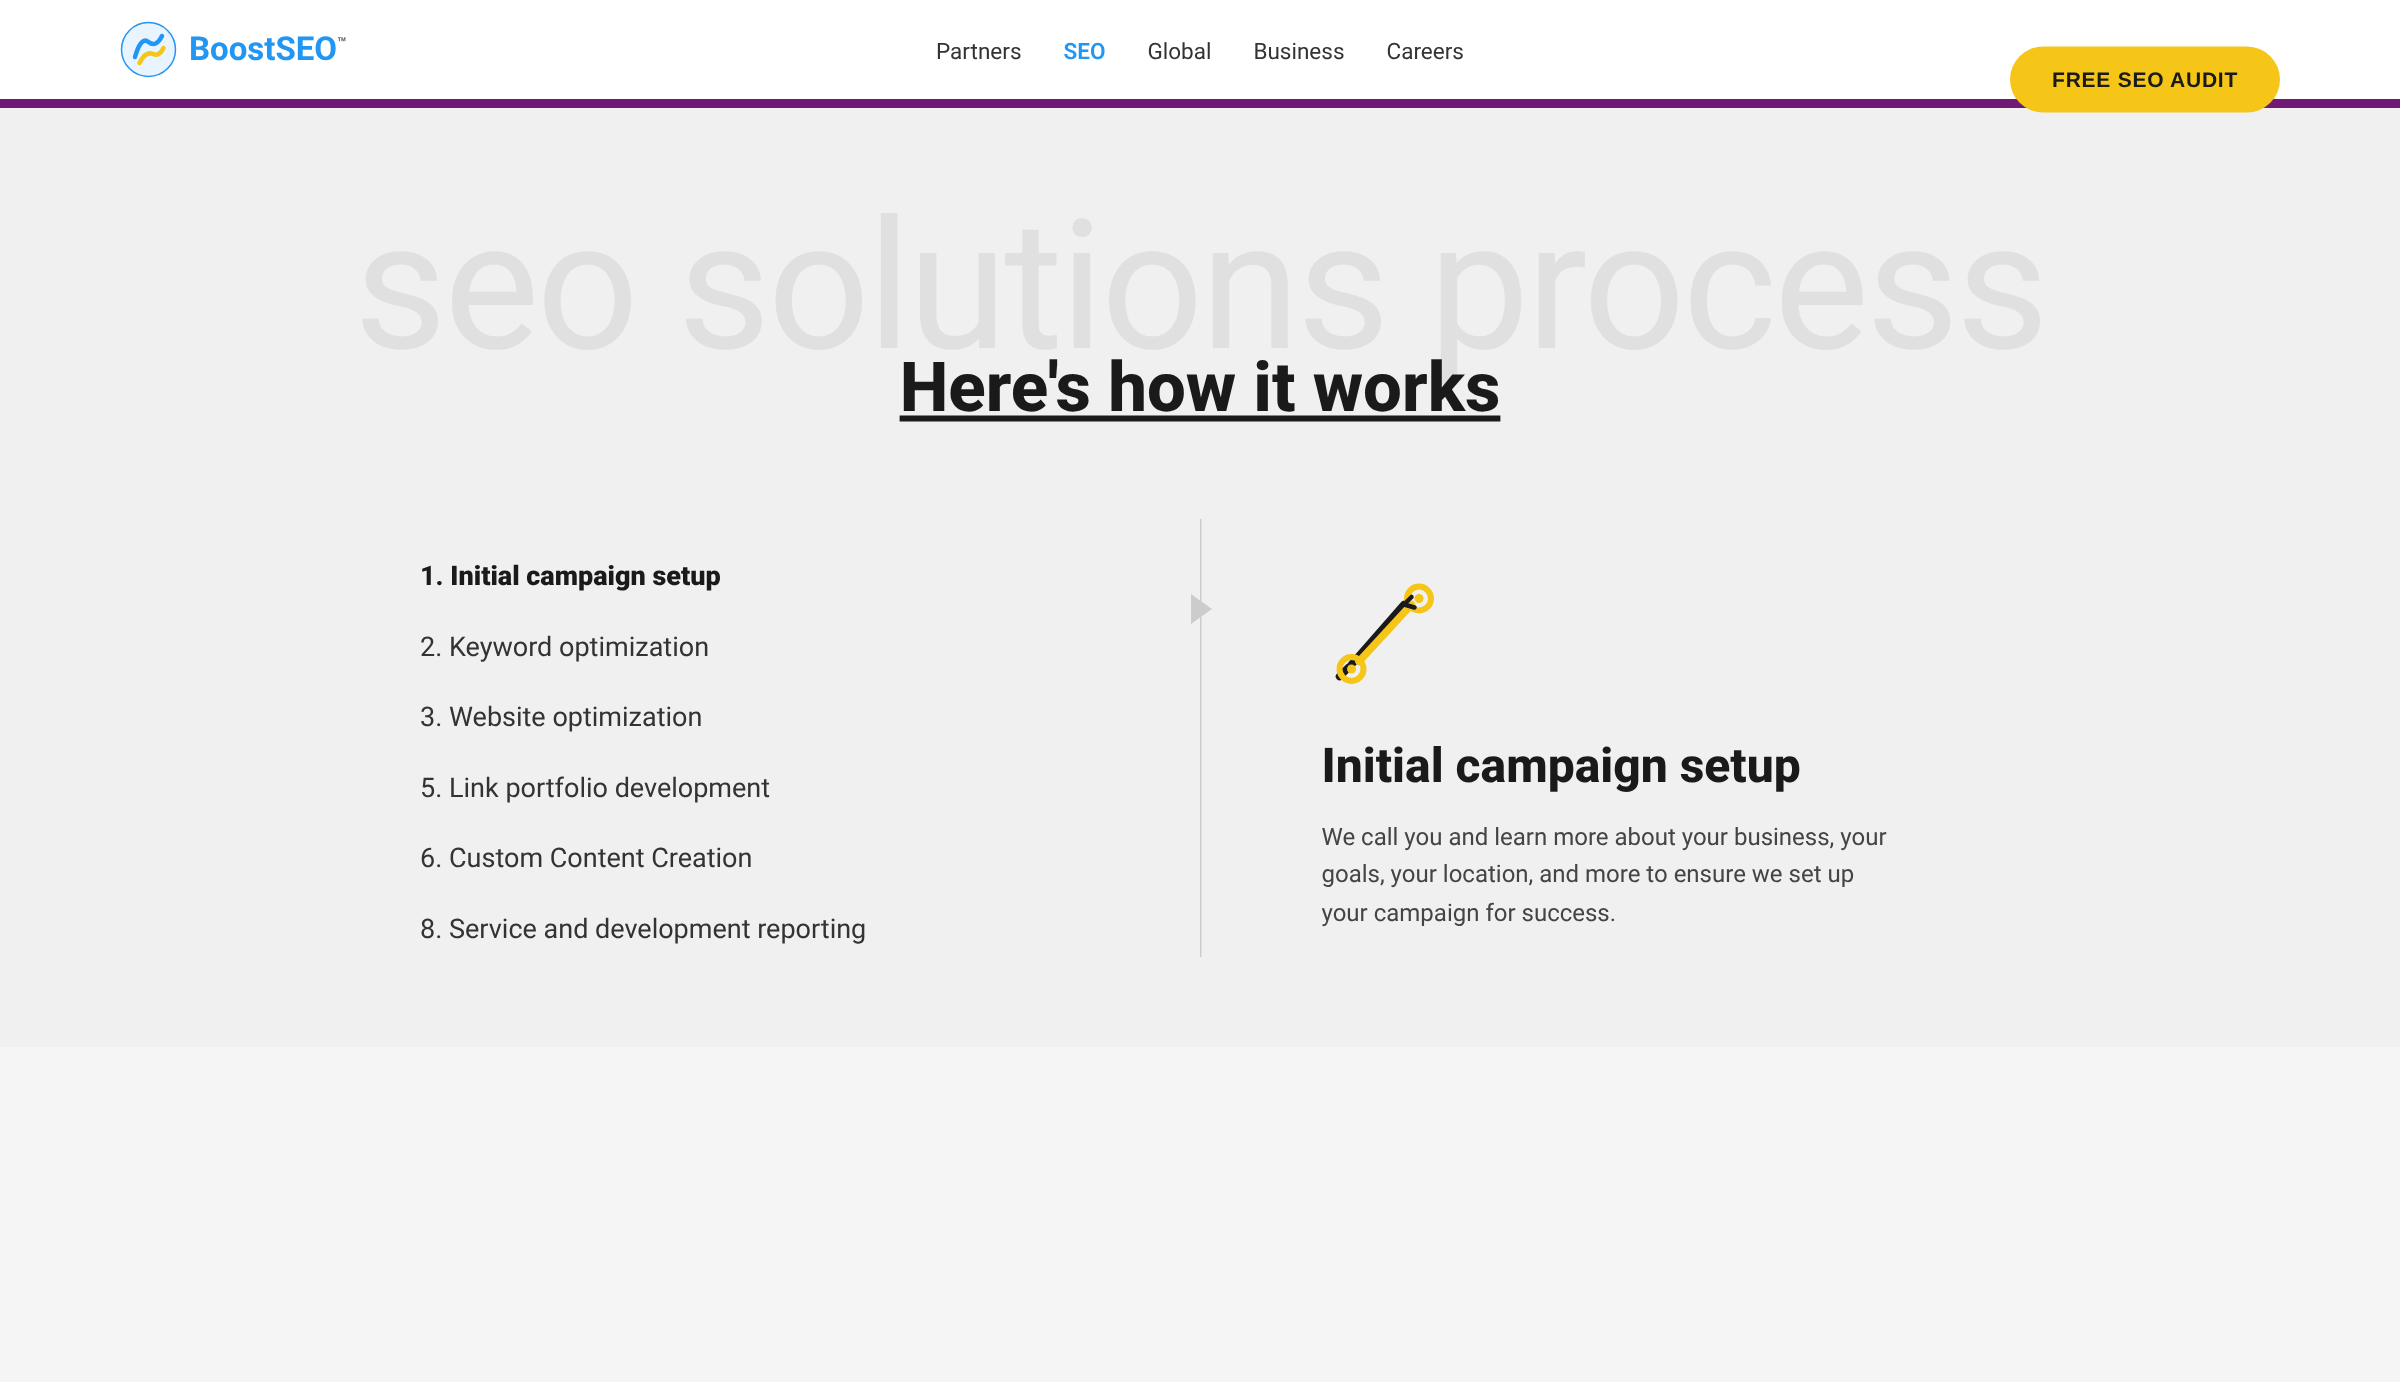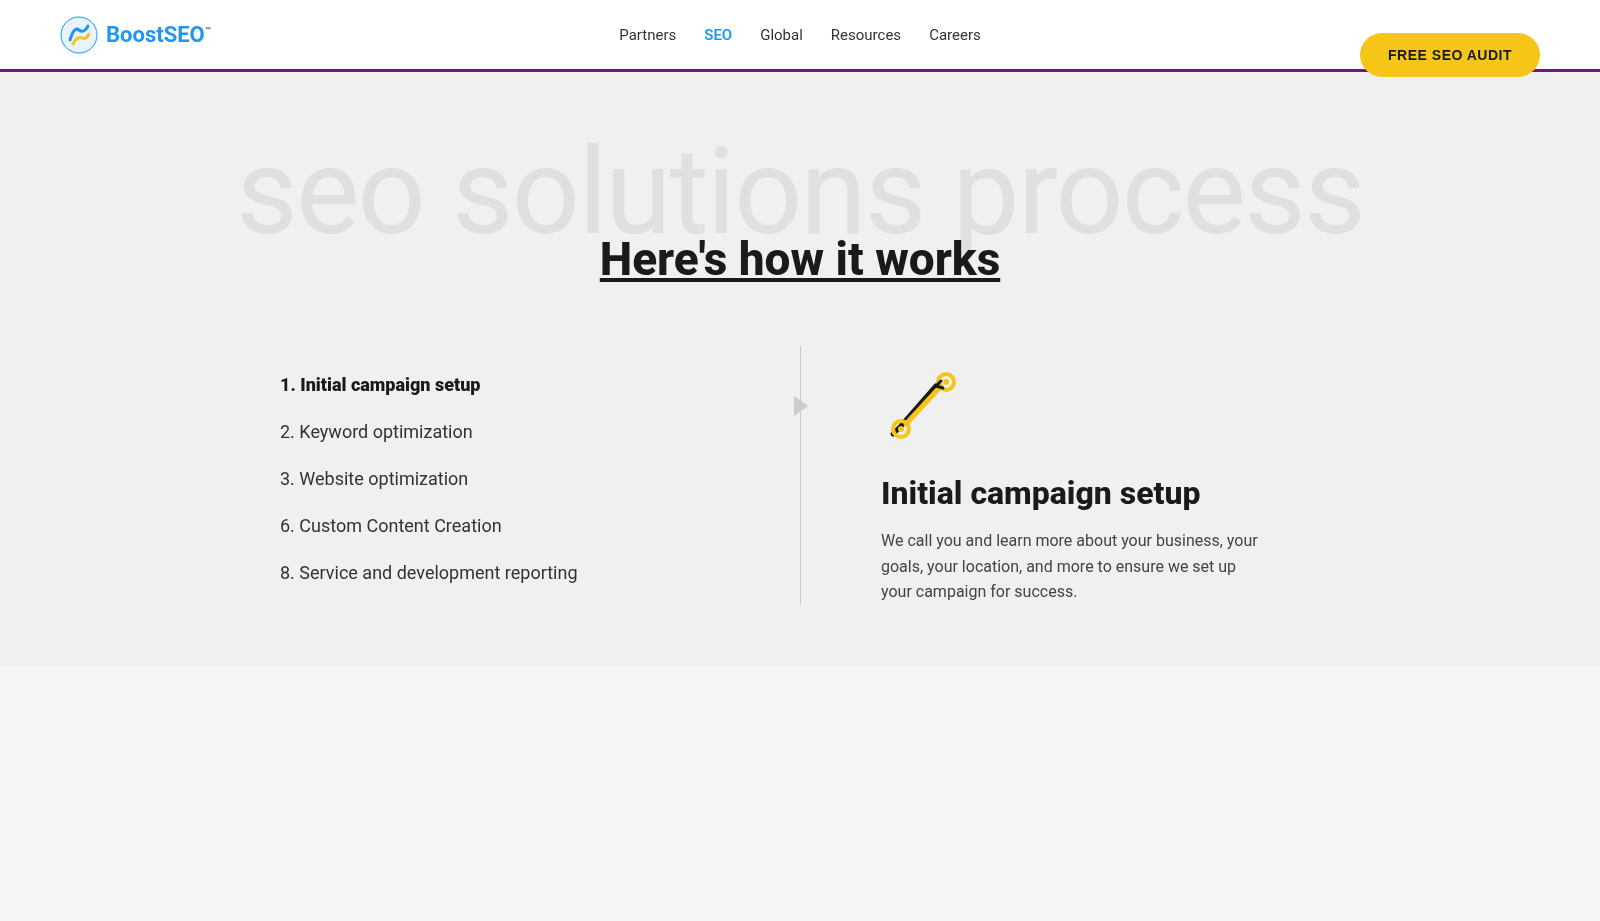--- a/index.html
+++ b/index.html
@@ -11,23 +11,23 @@
       width: 1600px;
       min-height: 921px;
     }
 
     
     nav {
       background: #fff;
       height: 72px;
       display: flex;
       align-items: center;
-      padding: 0 60px;
+      padding: 0 80px;
       justify-content: space-between;
-      border-bottom: 3px solid #701a75;
+      border-bottom: 6px solid #701a75;
       position: relative;
       z-index: 10;
     }
 
     .nav-left {
       display: flex;
       align-items: center;
       gap: 8px;
     }
 
@@ -226,21 +226,21 @@
     </svg>
     <span class="logo-text">
       <span>Boost</span><span style="color:#2196f3">SEO</span><sup style="font-size:10px;color:#666">™</sup>
     </span>
   </div>
 
   <ul class="nav-links">
     <li><a href="#">Partners</a></li>
     <li><a href="#" class="active">SEO</a></li>
     <li><a href="#">Global</a></li>
-    <li><a href="#">Resources</a></li>
+    <li><a href="#">Business</a></li>
     <li><a href="#">Careers</a></li>
   </ul>
 
   <div class="nav-right">
     <button class="cta-button">FREE SEO AUDIT</button>
   </div>
 </nav>
 
 <div class="hero-section">
   <div class="hero-bg-text">seo solutions process</div>
@@ -256,20 +256,24 @@
           <span>1.</span>
           <strong>Initial campaign setup</strong>
         </li>
         <li>
           <span>2.</span>
           <span>Keyword optimization</span>
         </li>
         <li>
           <span>3.</span>
           <span>Website optimization</span>
+        </li>
+        <li>
+          <span>5.</span>
+          <span>Link portfolio development</span>
         </li>
         <li>
           <span>6.</span>
           <span>Custom Content Creation</span>
         </li>
         <li>
           <span>8.</span>
           <span>Service and development reporting</span>
         </li>
       </ul>

